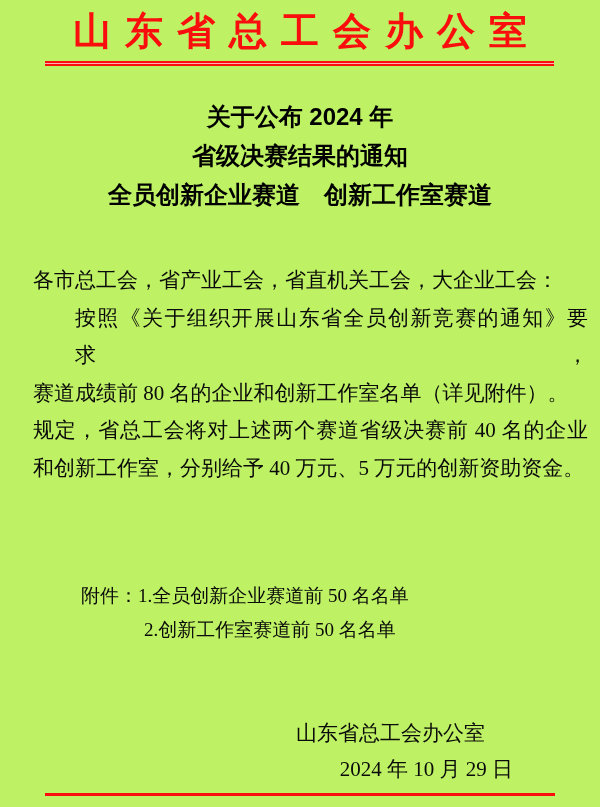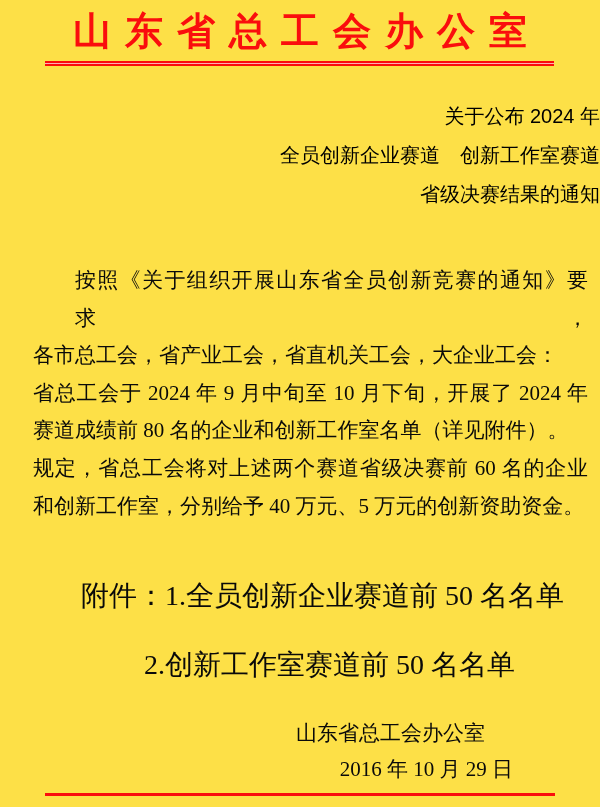--- a/index.html
+++ b/index.html
@@ -6,21 +6,21 @@
     --accent-red: #fa0d0d;
     --rule-light: #ffb0b0;
     --ink: #0a0a0a;
   }
   * { margin: 0; padding: 0; box-sizing: border-box; }
   html, body { background: #ffffff; }
   .page {
     position: relative;
     width: 600px;
     height: 807px;
-    background: #fde047;
+    background: #bef264;
     overflow: hidden;
     margin: 0;
   }
   
   .org-name {
     position: absolute;
     top: 8px; left: 0; right: 0;
     text-align: center;
     font-family: "Liberation Serif", serif;
     font-weight: 700;
@@ -37,24 +37,24 @@
     top: 61px; left: 45px;
     width: 509px; height: 5px;
     border-top: 2px solid var(--accent-red);
     border-bottom: 2px solid var(--accent-red);
     background: var(--rule-light);
   }
   
   .title {
     position: absolute;
     top: 97px; left: 0; right: 0;
-    text-align: right;
+    text-align: center;
     font-family: "Liberation Sans", sans-serif;
-    font-weight: 400;
-    font-size: 20px;
+    font-weight: 700;
+    font-size: 24px;
     line-height: 39px;
     color: #000000;
   }
   .title-line { white-space: nowrap; }
   
   .body-block {
     position: absolute;
     top: 262px; left: 33px;
     width: 555px;
     font-family: "Liberation Serif", serif;
@@ -68,26 +68,26 @@
     text-align: justify;
     text-align-last: justify;
   }
   .indent { padding-left: 42px; }
   
   .attachments {
     position: absolute;
     top: 579px; left: 33px;
     width: 555px;
     font-family: "Liberation Serif", serif;
-    font-size: 28px;
+    font-size: 19px;
     line-height: 34px;
     color: var(--ink);
   }
   .att-1 { padding-left: 48px; white-space: nowrap; }
-  .att-2 { padding-left: 111px; white-space: nowrap; margin-top: 35px; }
+  .att-2 { padding-left: 111px; white-space: nowrap; }
   
   .signature {
     position: absolute;
     top: 715px; left: 0; right: 0;
     font-family: "Liberation Serif", serif;
     font-size: 21px;
     line-height: 36px;
     color: var(--ink);
   }
   .sig-org  { text-align: right; padding-right: 115px; white-space: nowrap; }
@@ -104,38 +104,37 @@
 <body>
 
 <div class="page">
 
   <div class="org-name">山东省总工会办公室</div>
 
   <div class="header-rule"></div>
 
   <div class="title">
     <div class="title-line">关于公布 2024 年</div>
+    <div class="title-line">省级决赛结果的通知</div>
     <div class="title-line">全员创新企业赛道　创新工作室赛道</div>
-    <div class="title-line">省级决赛结果的通知</div>
   </div>
 
   <div class="body-block">
+    <div class="bl">各市总工会，省产业工会，省直机关工会，大企业工会：</div>
     <div class="bl indent jl">按照《关于组织开展山东省全员创新竞赛的通知》要求，</div>
-    <div class="bl">各市总工会，省产业工会，省直机关工会，大企业工会：</div>
-    <div class="bl jl">省总工会于 2024 年 9 月中旬至 10 月下旬，开展了 2024 年</div>
     <div class="bl">赛道成绩前 80 名的企业和创新工作室名单（详见附件）。</div>
-    <div class="bl jl">规定，省总工会将对上述两个赛道省级决赛前 60 名的企业</div>
+    <div class="bl jl">规定，省总工会将对上述两个赛道省级决赛前 40 名的企业</div>
     <div class="bl">和创新工作室，分别给予 40 万元、5 万元的创新资助资金。</div>
   </div>
 
   <div class="attachments">
     <div class="att-1">附件：1.全员创新企业赛道前 50 名名单</div>
     <div class="att-2">2.创新工作室赛道前 50 名名单</div>
   </div>
 
   <div class="signature">
     <div class="sig-org">山东省总工会办公室</div>
-    <div class="sig-date">2016 年 10 月 29 日</div>
+    <div class="sig-date">2024 年 10 月 29 日</div>
   </div>
 
   <div class="footer-rule"></div>
 
 </div>
 
 </body></html>

